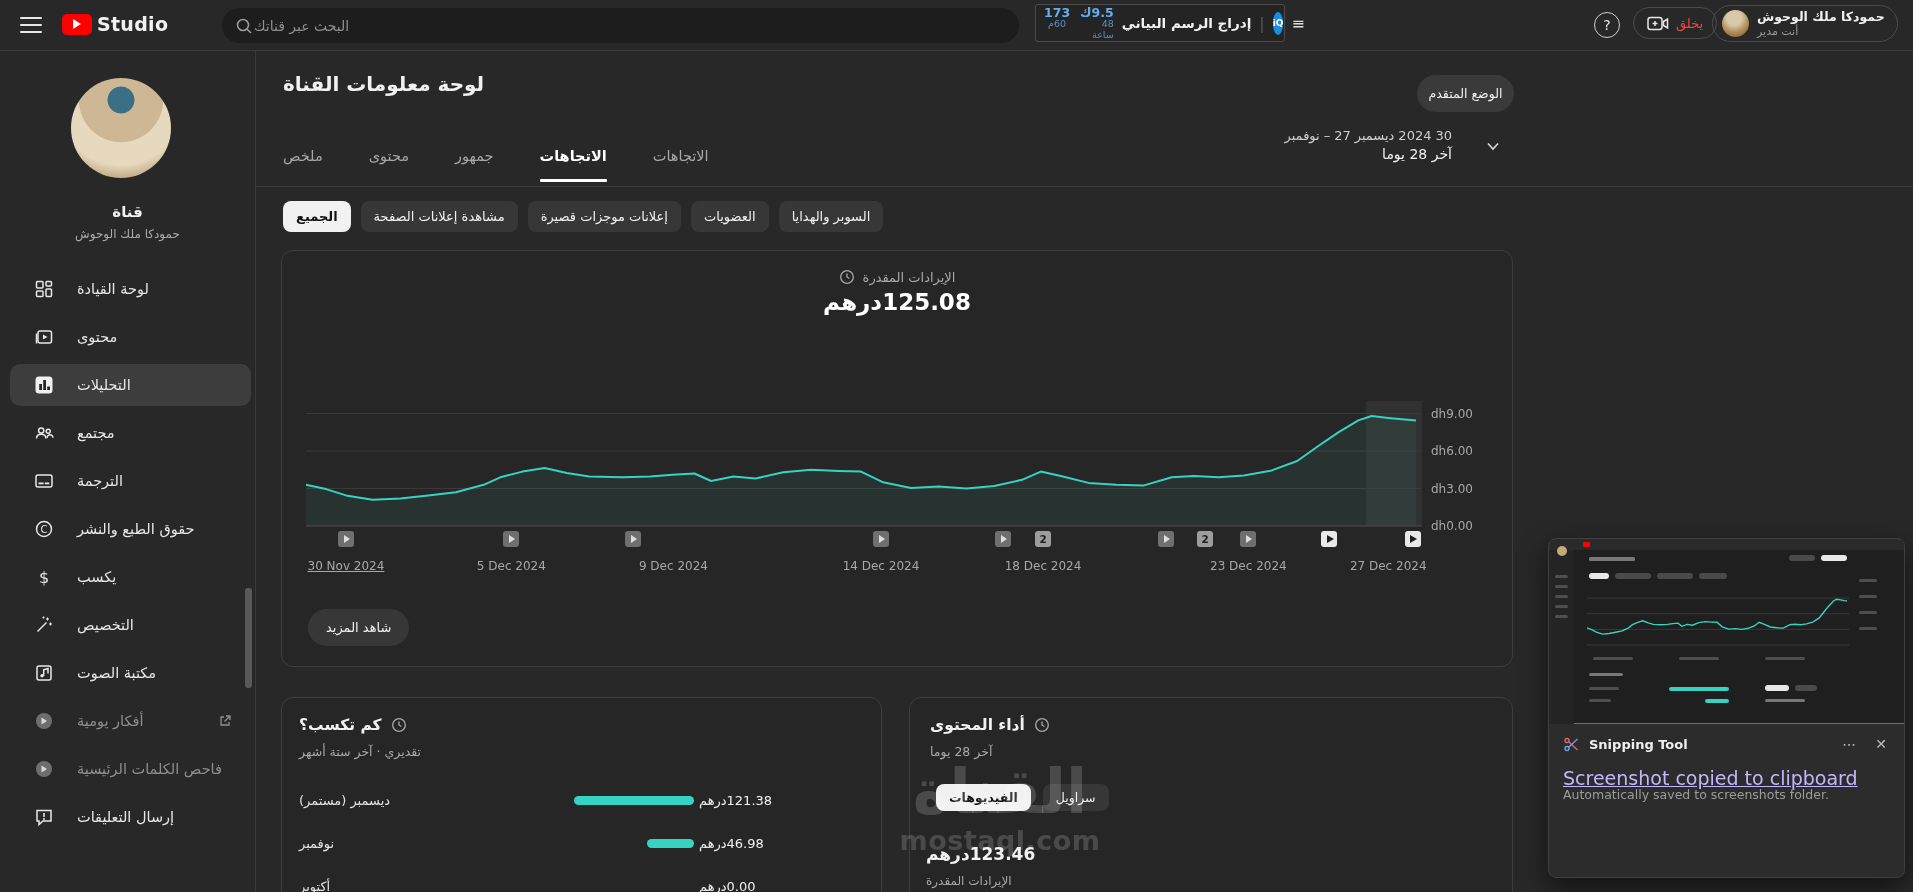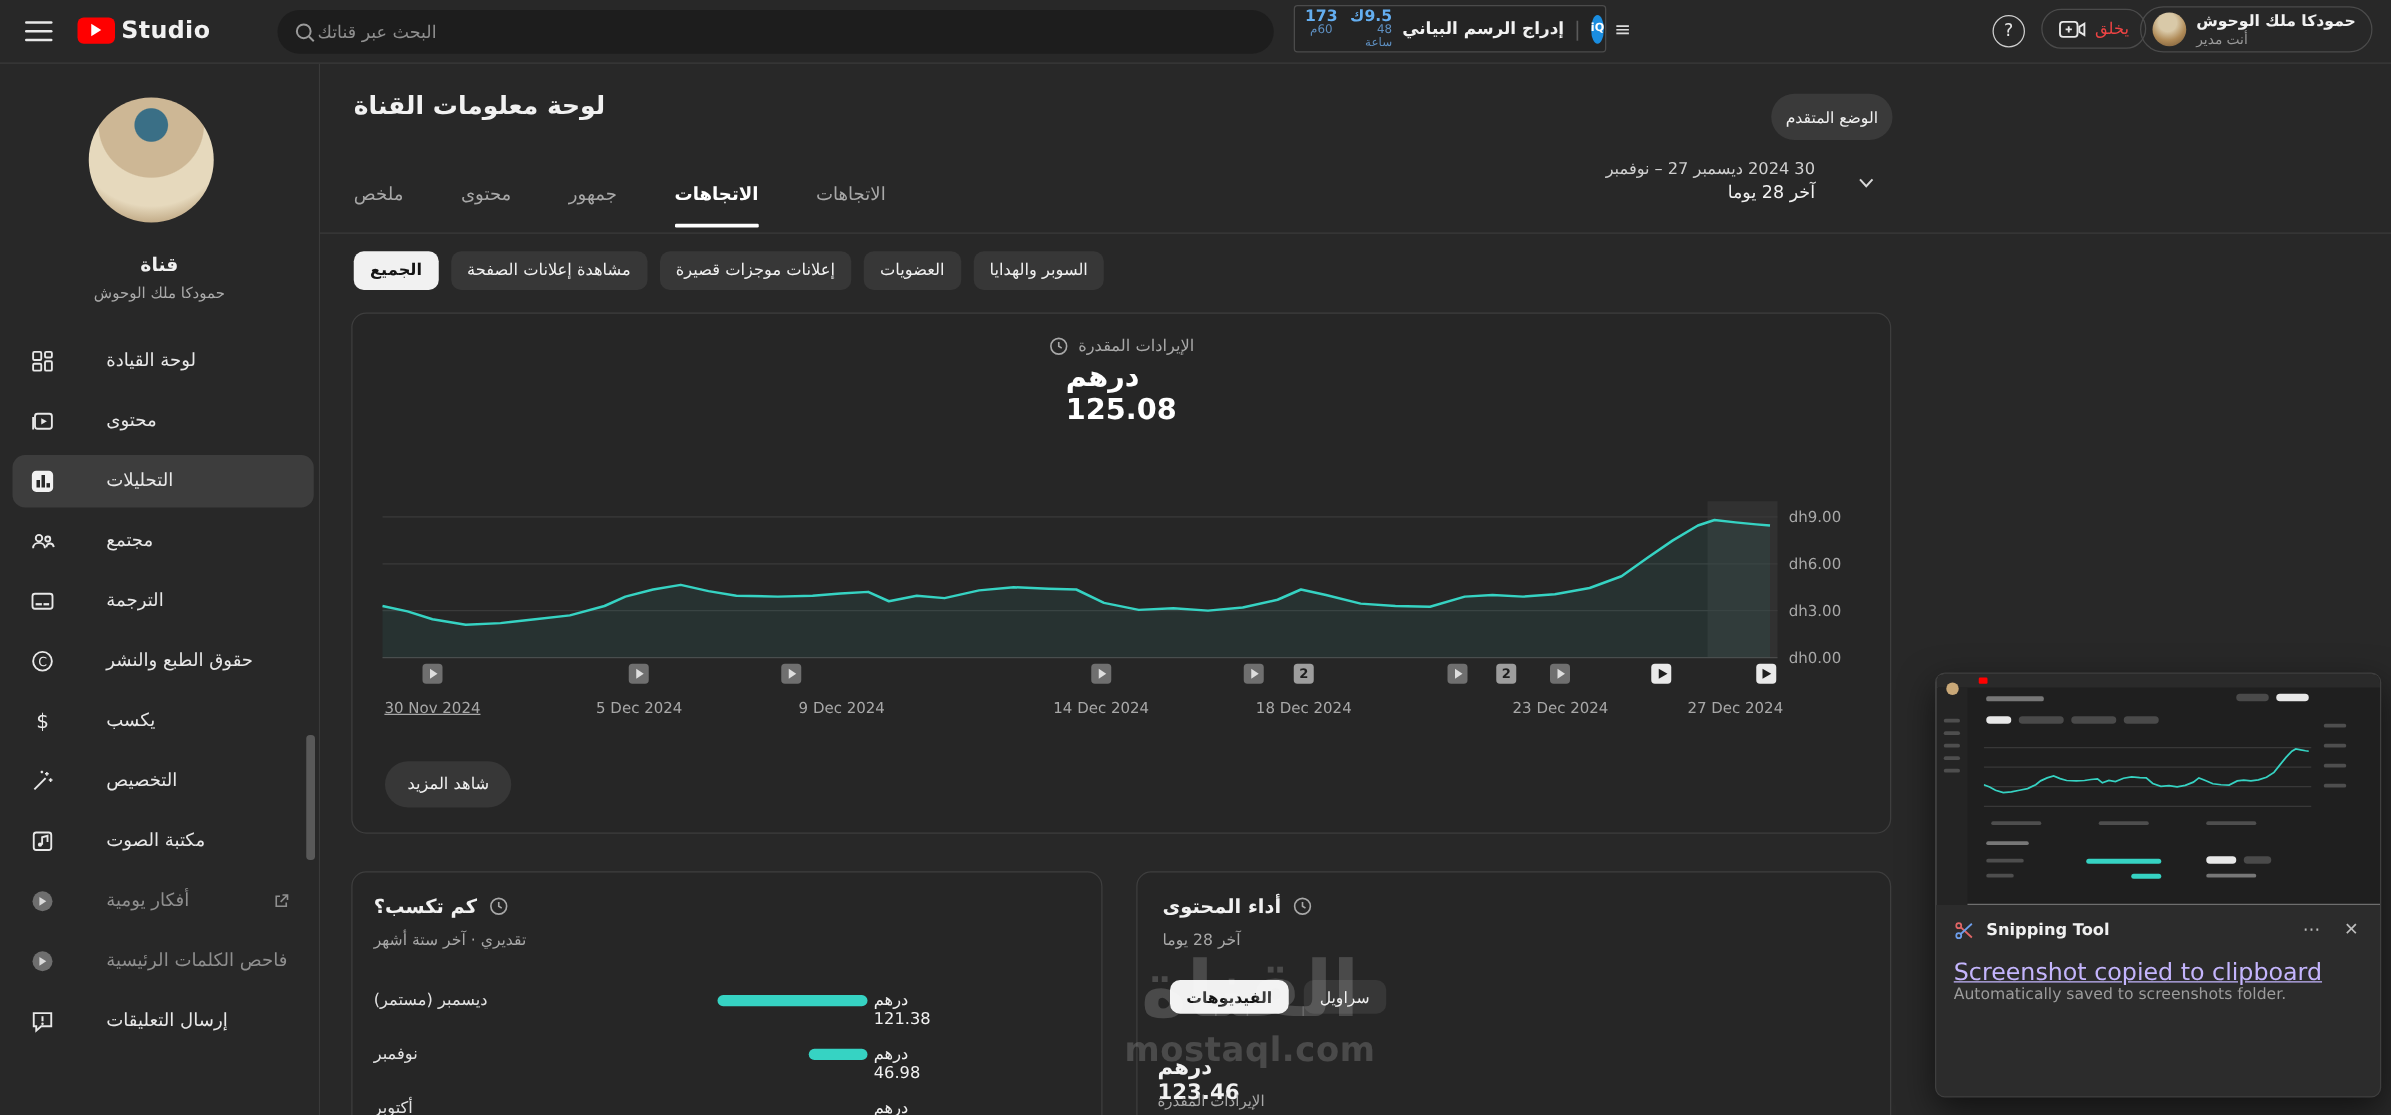--- a/index.html
+++ b/index.html
@@ -38,21 +38,21 @@
   .acct-role { font-size:11px; color:#9a9a9a; line-height:1.2; }
 
   
   .sidebar { position:absolute; left:0; top:51px; width:255px; height:841px; background:#282828; z-index:20; }
   .side-divider { position:absolute; left:255px; top:51px; width:1px; height:841px; background:#3a3a3a; }
   .side-avatar { position:absolute; left:71px; top:27px; width:100px; height:100px; border-radius:50%;
     background:radial-gradient(circle at 50% 22%, #3a6f86 0 14%, #cdb795 15% 45%, #e6d9bd 46% 70%, #9c7b4f); }
   .side-chan { position:absolute; left:0; top:152px; width:255px; text-align:center; font-size:15px; font-weight:bold; }
   .side-chan-name { position:absolute; left:0; top:176px; width:255px; text-align:center; font-size:12px; color:#aaa; }
   .side-menu { position:absolute; left:0; top:214px; width:255px; }
-  .side-item { position:relative; height:48px; display:flex; align-items:center; padding-left:24px; gap:41px; cursor:pointer; color:#e8e8e8; font-size:14.5px; white-space:nowrap; overflow:hidden; }
+  .side-item { position:relative; height:48px; display:flex; align-items:center; padding-left:34px; gap:23px; cursor:pointer; color:#e8e8e8; font-size:14.5px; white-space:nowrap; overflow:hidden; }
   .side-item.selected:before { content:""; position:absolute; left:10px; right:4px; top:3px; bottom:3px; background:#3d3d3d; border-radius:10px; }
   .side-item > * { position:relative; }
   .side-item.dim { color:#8f8f8f; }
   .side-item .ext { position:absolute; left:218px; }
 
   
   .page-title { position:absolute; left:283px; top:72px; font-size:20px; font-weight:bold; z-index:10; }
   .adv-pill { position:absolute; left:1417px; top:75px; width:97px; height:37px; background:#3a3a3a; border-radius:19px; display:flex; align-items:center; justify-content:center; font-size:12.5px; cursor:pointer; z-index:10; }
   .date-block { position:absolute; left:1230px; top:128px; width:222px; text-align:right; z-index:10; cursor:pointer; }
   .date-line1 { display:flex; justify-content:flex-end; gap:4px; direction:ltr; font-size:13px; color:#cfcfcf; }
@@ -66,21 +66,21 @@
   .tabs-divider { position:absolute; left:256px; top:186px; width:1657px; height:1px; background:#3a3a3a; }
   .chips { position:absolute; left:283px; top:201px; display:flex; gap:10px; z-index:10; }
   .chip { height:31px; padding:0 13px; background:#373737; border-radius:8px; display:flex; align-items:center; font-size:13px; color:#f1f1f1; cursor:pointer; white-space:nowrap; }
   .chip.selected { background:#f1f1f1; color:#141414; font-weight:bold; }
 
   
   .card { position:absolute; background:#262626; border:1px solid #3e3e3e; border-radius:12px; }
   .chart-card { left:281px; top:250px; width:1232px; height:417px; }
   .chart-head { position:absolute; left:0; top:18px; width:100%; display:flex; flex-direction:column; align-items:center; gap:4px; }
   .chart-head-row { display:flex; align-items:center; gap:8px; color:#a8a8a8; font-size:13px; }
-  .money { display:inline-flex; direction:ltr; align-items:baseline;flex-direction:column; }
+  .money { display:inline-flex; direction:ltr; align-items:baseline; }
   .chart-total { font-size:23px; font-weight:bold; color:#fff; }
   #chart-svg { position:absolute; left:0; top:0; }
   .markers { position:absolute; left:24px; top:280px; width:1110px; height:18px; }
   .marker { position:absolute; top:0; width:16px; height:16px; border-radius:3px; display:flex; align-items:center; justify-content:center; cursor:pointer; }
   .marker.video { background:#6f6f6f; }
   .marker.video:before { content:""; width:0; height:0; border-left:6px solid #dedede; border-top:4px solid transparent; border-bottom:4px solid transparent; margin-left:2px; }
   .marker.badge { background:#9d9d9d; color:#1e1e1e; font-size:10.5px; font-weight:bold; }
   .marker.play { background:#e9e9e9; }
   .marker.play:before { content:""; width:0; height:0; border-left:7px solid #1f1f1f; border-top:4.5px solid transparent; border-bottom:4.5px solid transparent; margin-left:2px; }
   .xdates { position:absolute; left:24px; top:308px; width:1110px; height:16px; }

